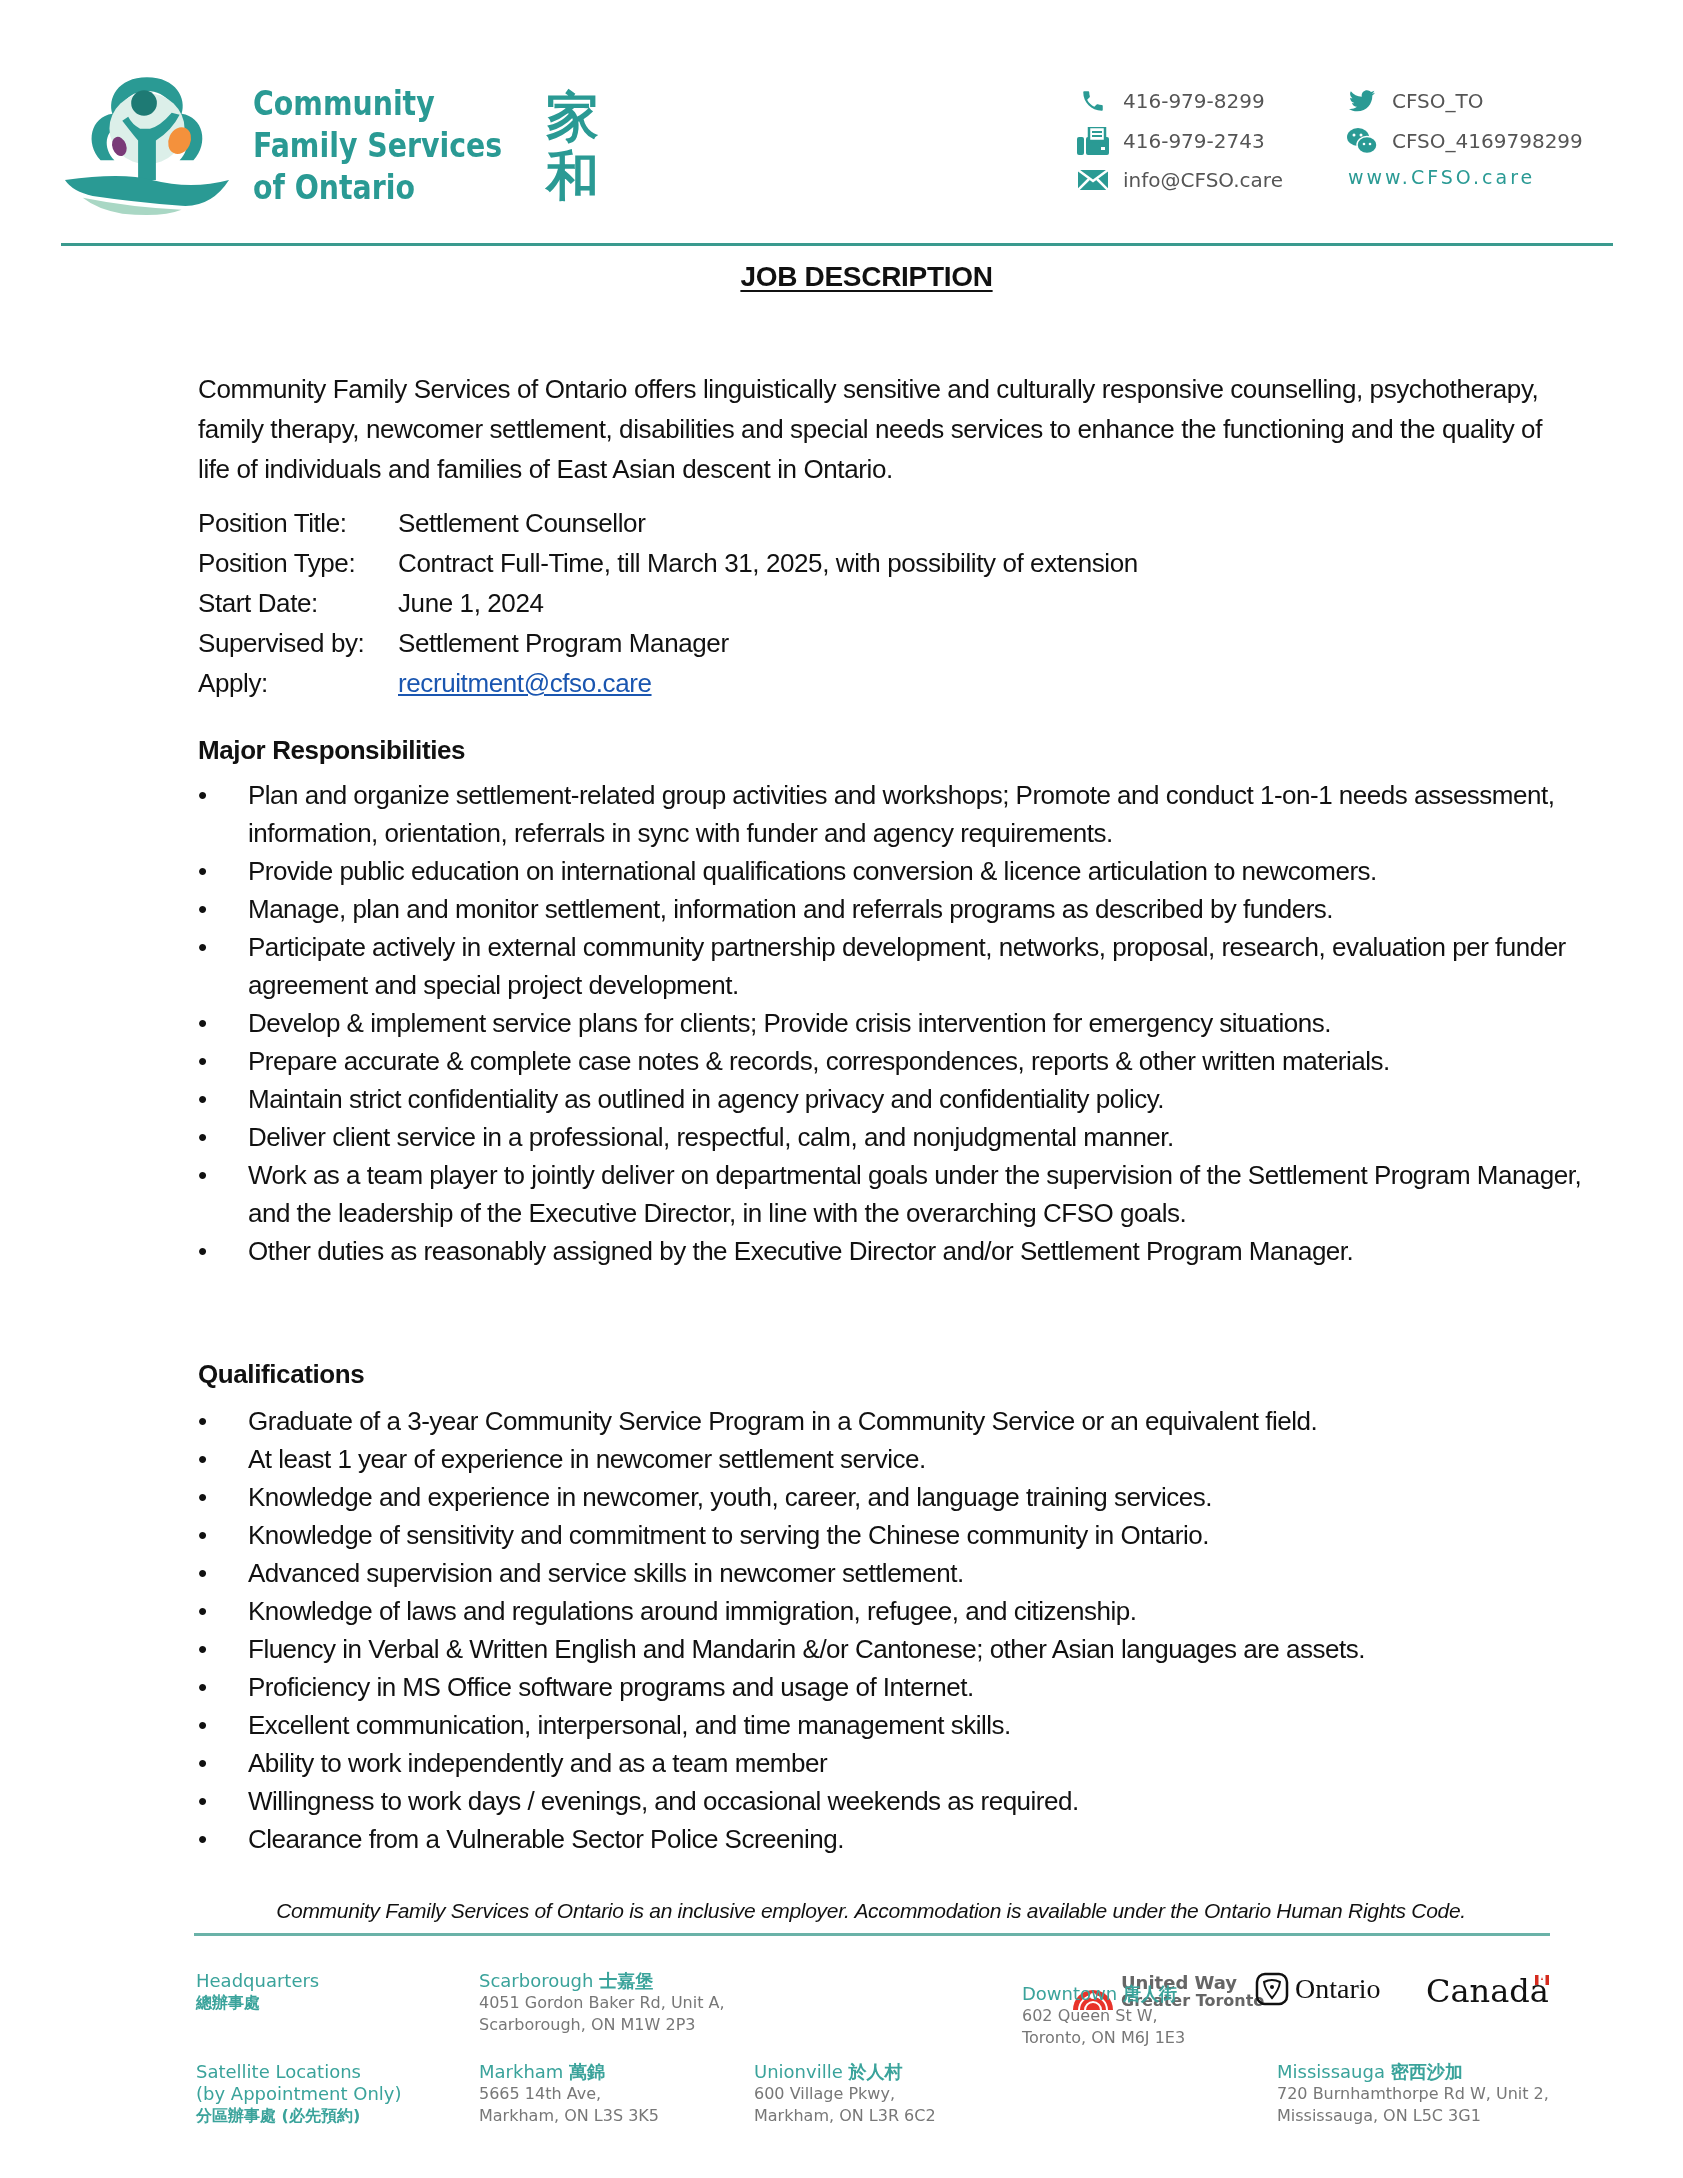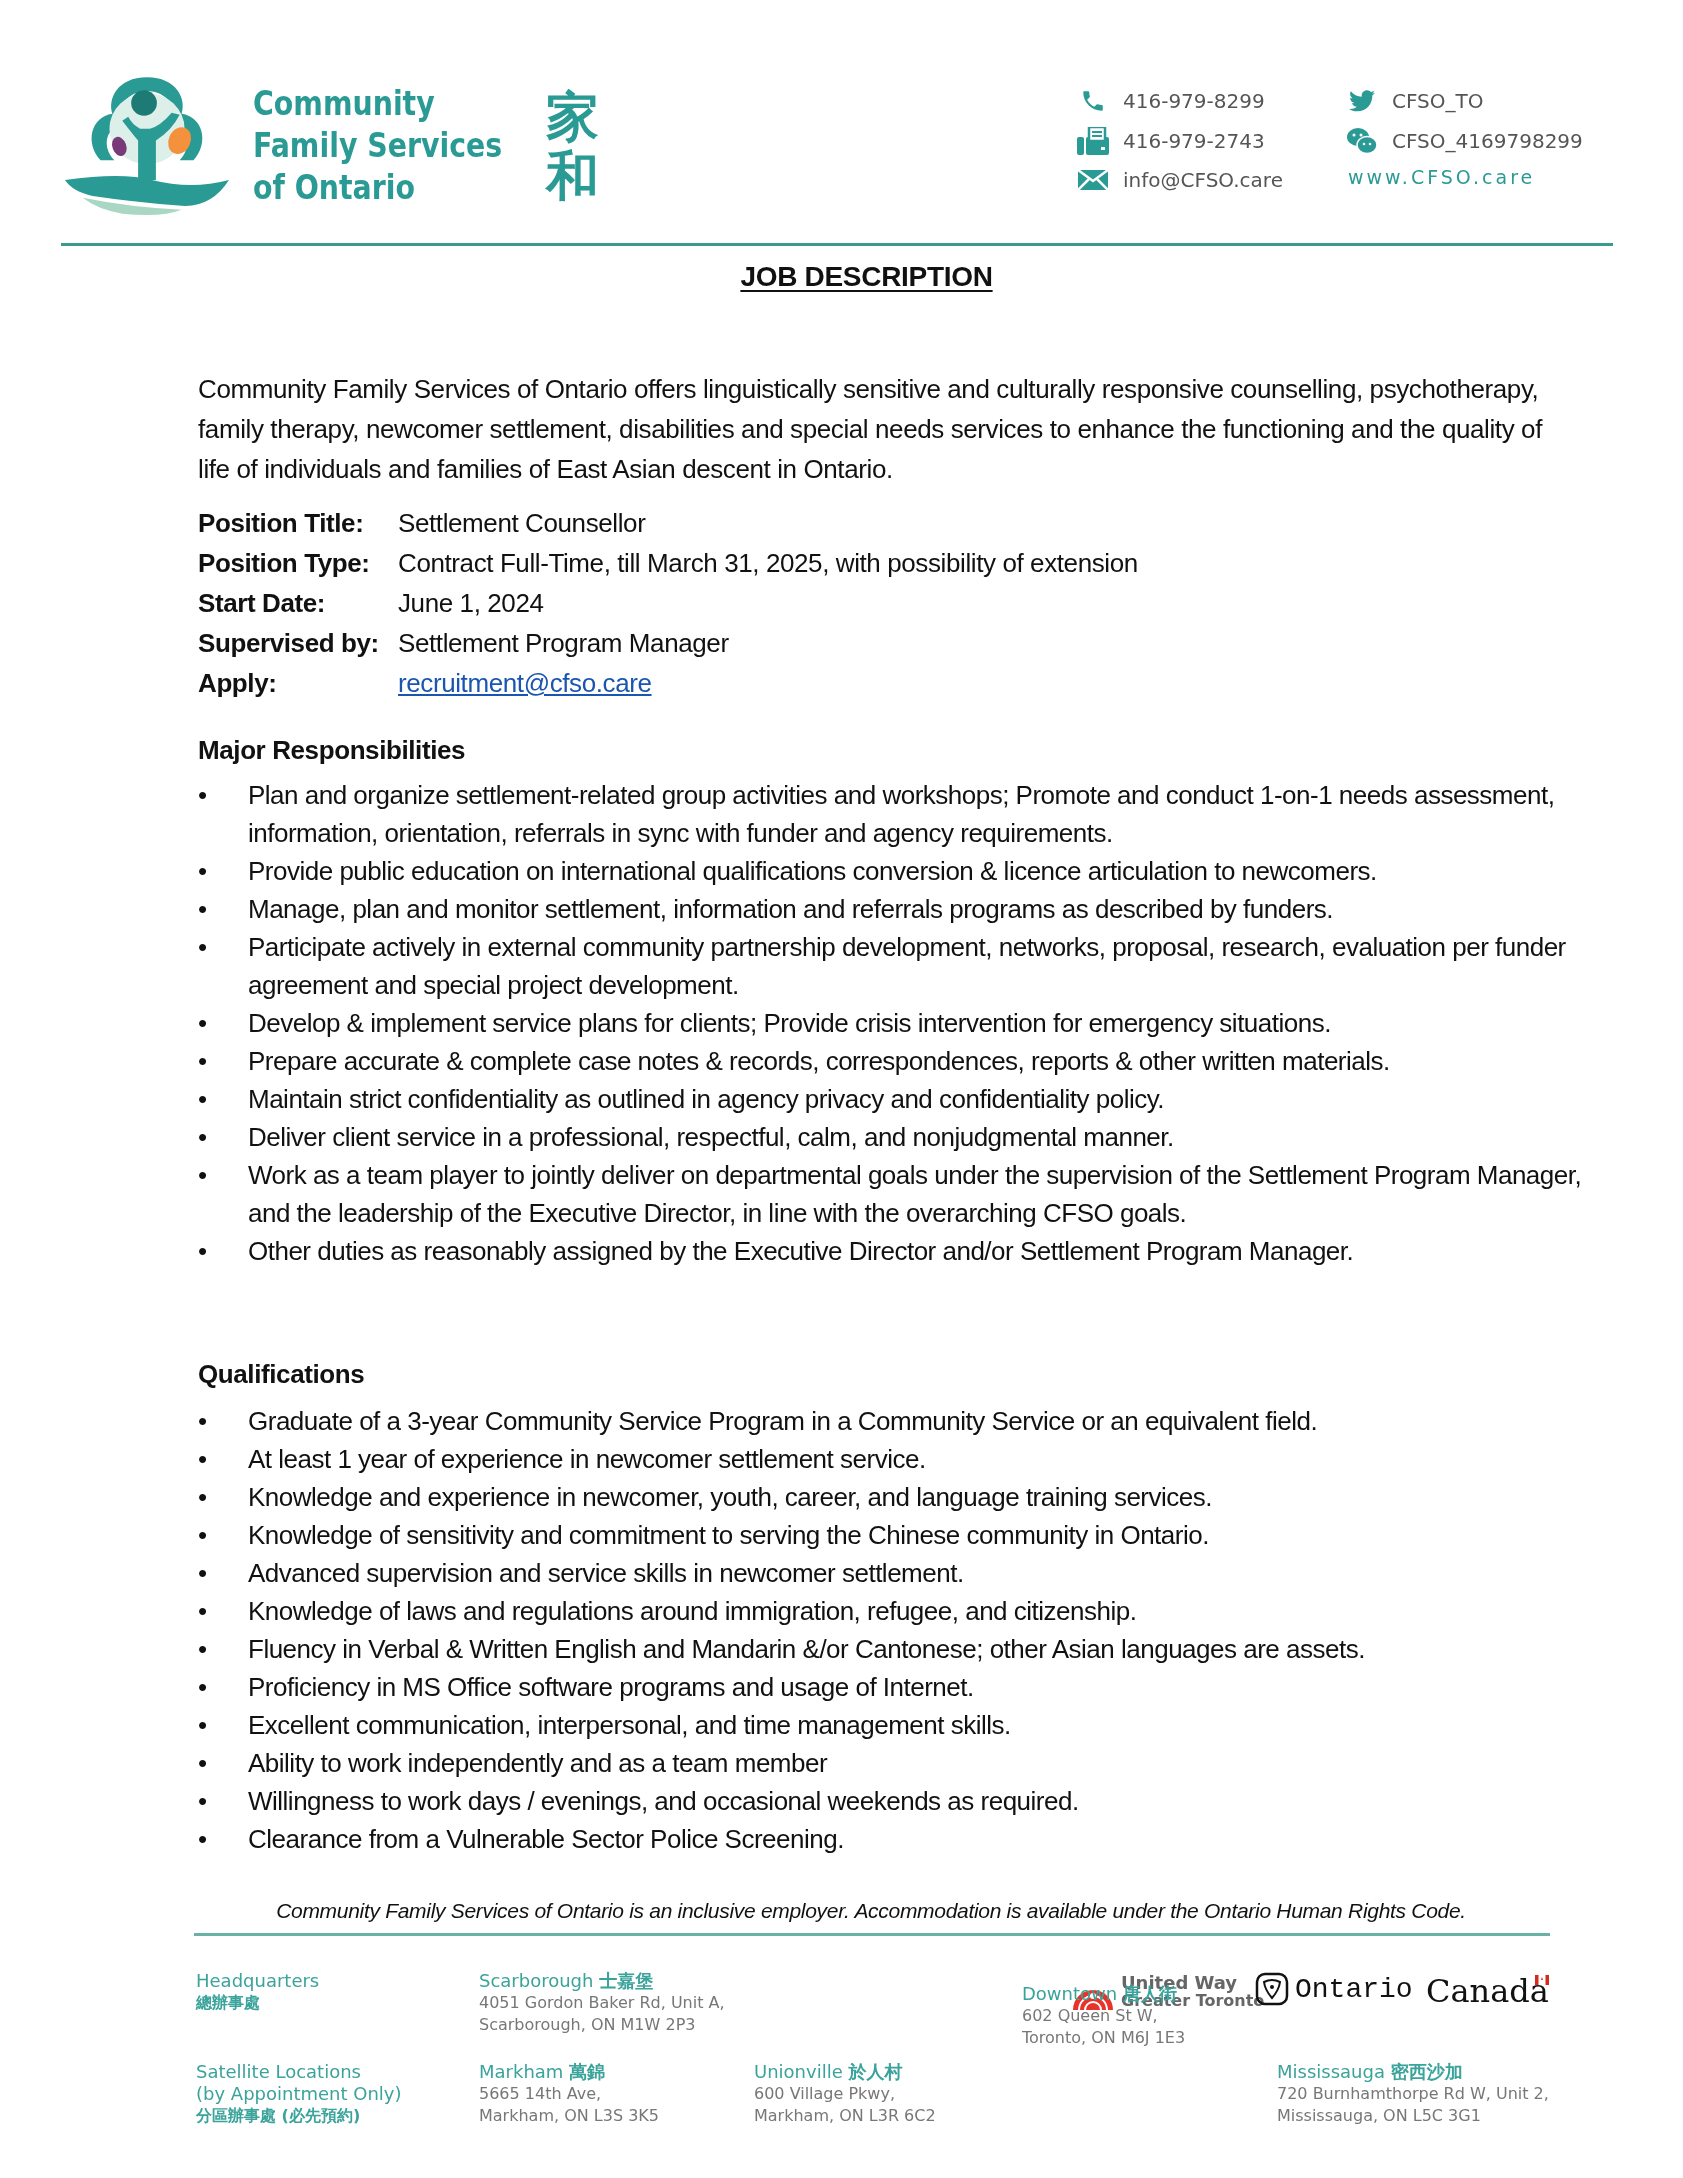--- a/index.html
+++ b/index.html
@@ -16,40 +16,40 @@
   .contact-row.web span.txt { color: #2a9a94; letter-spacing: 3px; font-size: 19px; }
 
   .rule-top { position: absolute; left: 61px; top: 243px; width: 1552px; height: 3px; background: #3a9a8e; }
 
   
   .title { position: absolute; left: 0; width: 1733px; top: 261px; text-align: center; font-family: "Liberation Sans", sans-serif; font-weight: bold; font-size: 28px; text-decoration: underline; text-underline-offset: 4px; letter-spacing: -0.3px; }
   .intro { position: absolute; left: 198px; top: 342px; width: 1366px; font-size: 26px; line-height: 40px; letter-spacing: -0.4px; margin-top: 27px; }
 
   .meta { position: absolute; left: 198px; top: 503px; font-size: 26px; line-height: 40px; letter-spacing: -0.4px; }
   .meta-row { display: flex; }
-  .meta-label { width: 200px; font-weight: bold; }
+  .meta-label { width: 200px; font-weight: normal; }
   .meta-link { color: #1a56b0; text-decoration: underline; }
 
   .section-head { position: absolute; left: 198px; font-weight: bold; font-size: 26px; letter-spacing: -0.4px; }
   .list { position: absolute; left: 198px; width: 1386px; margin: 0; padding: 0; list-style: none; font-size: 26px; line-height: 38px; letter-spacing: -0.5px; }
   .list li { position: relative; padding-left: 50px; }
   .list li::before { content: "\2022"; position: absolute; left: 0; top: 0; font-size: 26px; }
 
   .footer-note { position: absolute; left: 0; width: 1742px; top: 1899px; text-align: center; font-style: italic; font-size: 21px; letter-spacing: -0.3px; }
   .rule-bottom { position: absolute; left: 194px; top: 1933px; width: 1356px; height: 3px; background: #6ab2a8; }
 
   
   .foot { position: absolute; font-family: "DejaVu Sans", sans-serif; font-size: 16px; line-height: 22px; color: #777; }
   .foot .lbl { color: #3aa39b; font-size: 18px; }
   .foot .zh { color: #3aa39b; font-weight: bold; }
 
   .sponsor { position: absolute; top: 1972px; display: flex; align-items: center; }
   .uw-text { font-family: "DejaVu Sans", sans-serif; font-weight: bold; color: #666; font-size: 18px; line-height: 18px; }
   .uw-text small { font-size: 16px; display: block; }
-  .on-text { font-family: Liberation Mono, monospace; font-size: 28px; color: #111; }
+  .on-text { font-family: Liberation Serif, serif; font-size: 28px; color: #111; }
   .ca-text { font-family: "DejaVu Serif", serif; font-size: 32px; color: #111; }
 </style>
 </head>
 <body>
 
 <svg class="logo" viewBox="0 0 170 150">
   <path d="M85 8 C55 8 45 30 50 45 C28 48 22 75 38 92 L52 92 C40 80 42 60 58 58 C52 40 65 22 85 22 C105 22 118 40 112 58 C128 60 130 80 118 92 L132 92 C148 75 142 48 120 45 C125 30 115 8 85 8 Z" fill="#2a9a94"></path>
   <ellipse cx="85" cy="60" rx="38" ry="36" fill="#dcefe9"></ellipse>
   <circle cx="82" cy="34" r="13" fill="#1e7a74"></circle>
   <path d="M60 52 Q74 70 76 72 L76 112 L94 112 L94 72 Q110 62 118 46 L110 44 Q98 58 88 60 L78 60 Q70 56 66 48 Z" fill="#2a9a94"></path>

